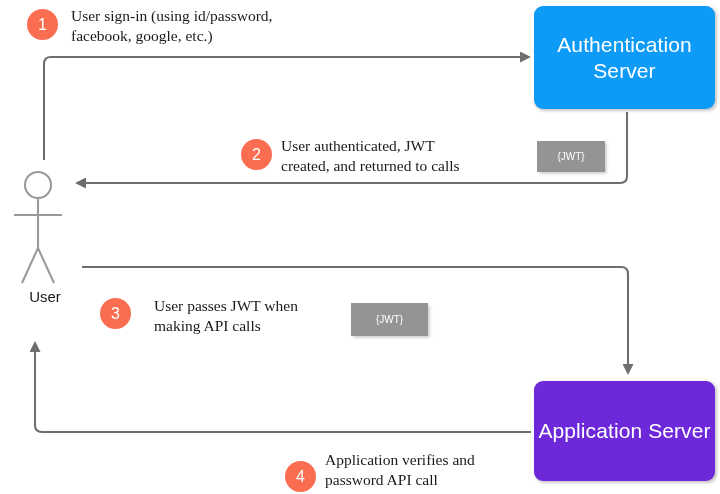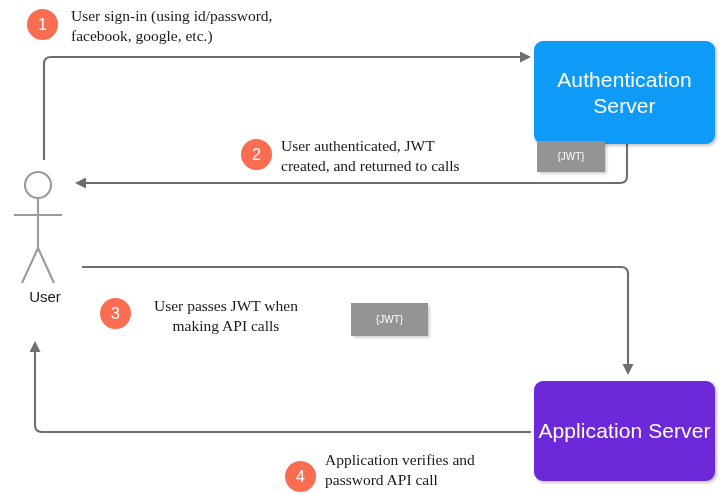--- a/index.html
+++ b/index.html
@@ -36,21 +36,20 @@
     text-align: center;
     color: #ffffff;
     font-size: 21px;
     line-height: 1.22;
     letter-spacing: .1px;
     box-shadow: 1.5px 1.5px 3px rgba(0,0,0,0.22);
   }
   #node-auth {
     left: 534px; top: 6px; width: 181px; height: 103px;
     background: #0d9bf7;
-    margin-top: 35px;
   }
   #node-app {
     left: 534px; top: 381px; width: 181px; height: 100px;
     background: #6d28d9;
   }
 
   
   .jwt-chip {
     position: absolute;
     background: #949494;
@@ -86,21 +85,21 @@
   .caption {
     position: absolute;
     font-size: 15.5px;
     line-height: 19.5px;
     white-space: pre-line;
     color: #1a1a1a;
     font-family: Liberation Serif, serif;
   }
   #caption-1 { left: 71px;  top: 6px;   }
   #caption-2 { left: 281px; top: 136px; }
-  #caption-3 { left: 154px; top: 296px; text-align: center; }
+  #caption-3 { left: 154px; top: 296px; }
   #caption-4 { left: 325px; top: 450px; }
 
   
   #user-label {
     position: absolute;
     left: 10px; top: 288px;
     width: 70px;
     text-align: center;
     font-size: 15px;
     color: #1a1a1a;

